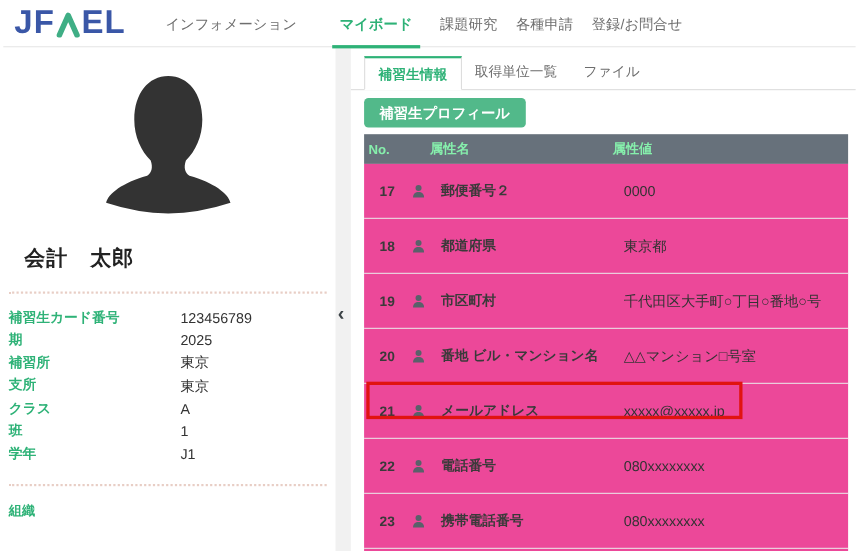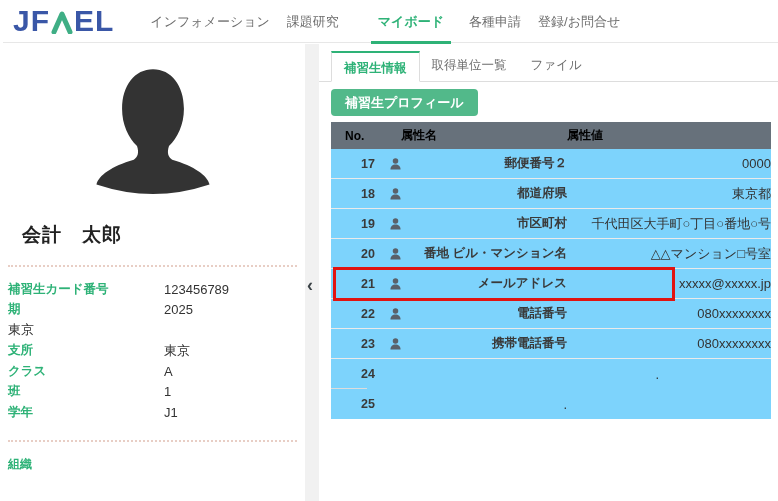--- a/index.html
+++ b/index.html
@@ -47,25 +47,25 @@
   .tab.active { border:1px solid #ddd; border-top:2px solid var(--accent,#2eb277);
                 border-bottom:1px solid #fff; margin-bottom:-1px; background:#fff;
                 color:var(--accent,#2eb277); font-weight:bold; }
   .profile-btn { display:inline-block; margin:7px 0 0 12px; height:27px; line-height:27px;
                  padding:0 14px; background:var(--button-green,#52b98a); color:#fff;
                  font-size:13px; font-weight:bold; border:none; border-radius:4px; cursor:pointer;
                  font-family:inherit; }
 
   .table { margin:6px 0 0 12px; width:440px; }
   .thead { display:grid; grid-template-columns:30px 26px 166px 1fr; align-items:center;
-           height:27px; padding-left:14px; background:var(--header-gray,#67717b);
-           color:#000000; font-size:12px; font-weight:bold; }
+           height:27px; padding-left:4px; background:var(--header-gray,#67717b);
+           color:#86efac; font-size:12px; font-weight:bold; }
   .trow { position:relative; display:grid; grid-template-columns:30px 26px 166px 1fr;
-          align-items:center; height:30px; padding-left:14px; border-bottom:1px solid #eaeaea;
-          background:#7dd3fc;text-align:right; }
+          align-items:center; height:50px; padding-left:14px; border-bottom:1px solid #eaeaea;
+          background:#ec4899; }
   .c-no { font-size:12.5px; font-weight:bold; color:#3a3a3a; }
   .c-icon { line-height:0; }
   .c-icon svg { fill:#59616a; }
   .c-name { font-size:12.5px; font-weight:bold; color:#3a3a3a; }
   .c-value { font-size:13px; color:#333; }
   .trow.divider-short { border-bottom:none;gap:46px; }
   .trow.divider-short::after { content:''; position:absolute; left:0; bottom:0; width:36px;
                                height:1px; background:#dcdcdc; }
   .trow.divider-none { border-bottom:none; }
   .extra-dot { position:absolute; left:236px; bottom:-9px; font-size:13px; color:#333; }
@@ -84,25 +84,25 @@
       <span>JF</span>
       <svg width="22" height="24" viewBox="0 0 22 24">
         <path d="M3 22 L11 4 L19 22" fill="none" stroke="#3fae85" stroke-width="5" stroke-linecap="round" stroke-linejoin="round"></path>
       </svg>
       <span>EL</span>
     </div>
     <ul class="nav-menu">
         <li class="nav-item">
     <span class="nav-label">インフォメーション</span>
   </li>
-        <li class="nav-item">
-    <span class="nav-label">課題研究</span>
-  </li>
         <li class="nav-item active">
     <span class="nav-label">マイボード</span>
+  </li>
+        <li class="nav-item">
+    <span class="nav-label">課題研究</span>
   </li>
         <li class="nav-item">
     <span class="nav-label">各種申請</span>
   </li>
         <li class="nav-item">
     <span class="nav-label">登録/お問合せ</span>
   </li>
       </ul>
   </div>
 
@@ -119,20 +119,21 @@
     <div class="fields">
         <div class="field-row">
     <span class="field-label">補習生カード番号</span>
     <span class="field-value">123456789</span>
   </div>
         <div class="field-row">
     <span class="field-label">期</span>
     <span class="field-value">2025</span>
   </div>
         <div class="field-row">
+    <span class="field-label">補習所</span>
     <span class="field-value">東京</span>
   </div>
         <div class="field-row">
     <span class="field-label">支所</span>
     <span class="field-value">東京</span>
   </div>
         <div class="field-row">
     <span class="field-label">クラス</span>
     <span class="field-value">A</span>
   </div>

